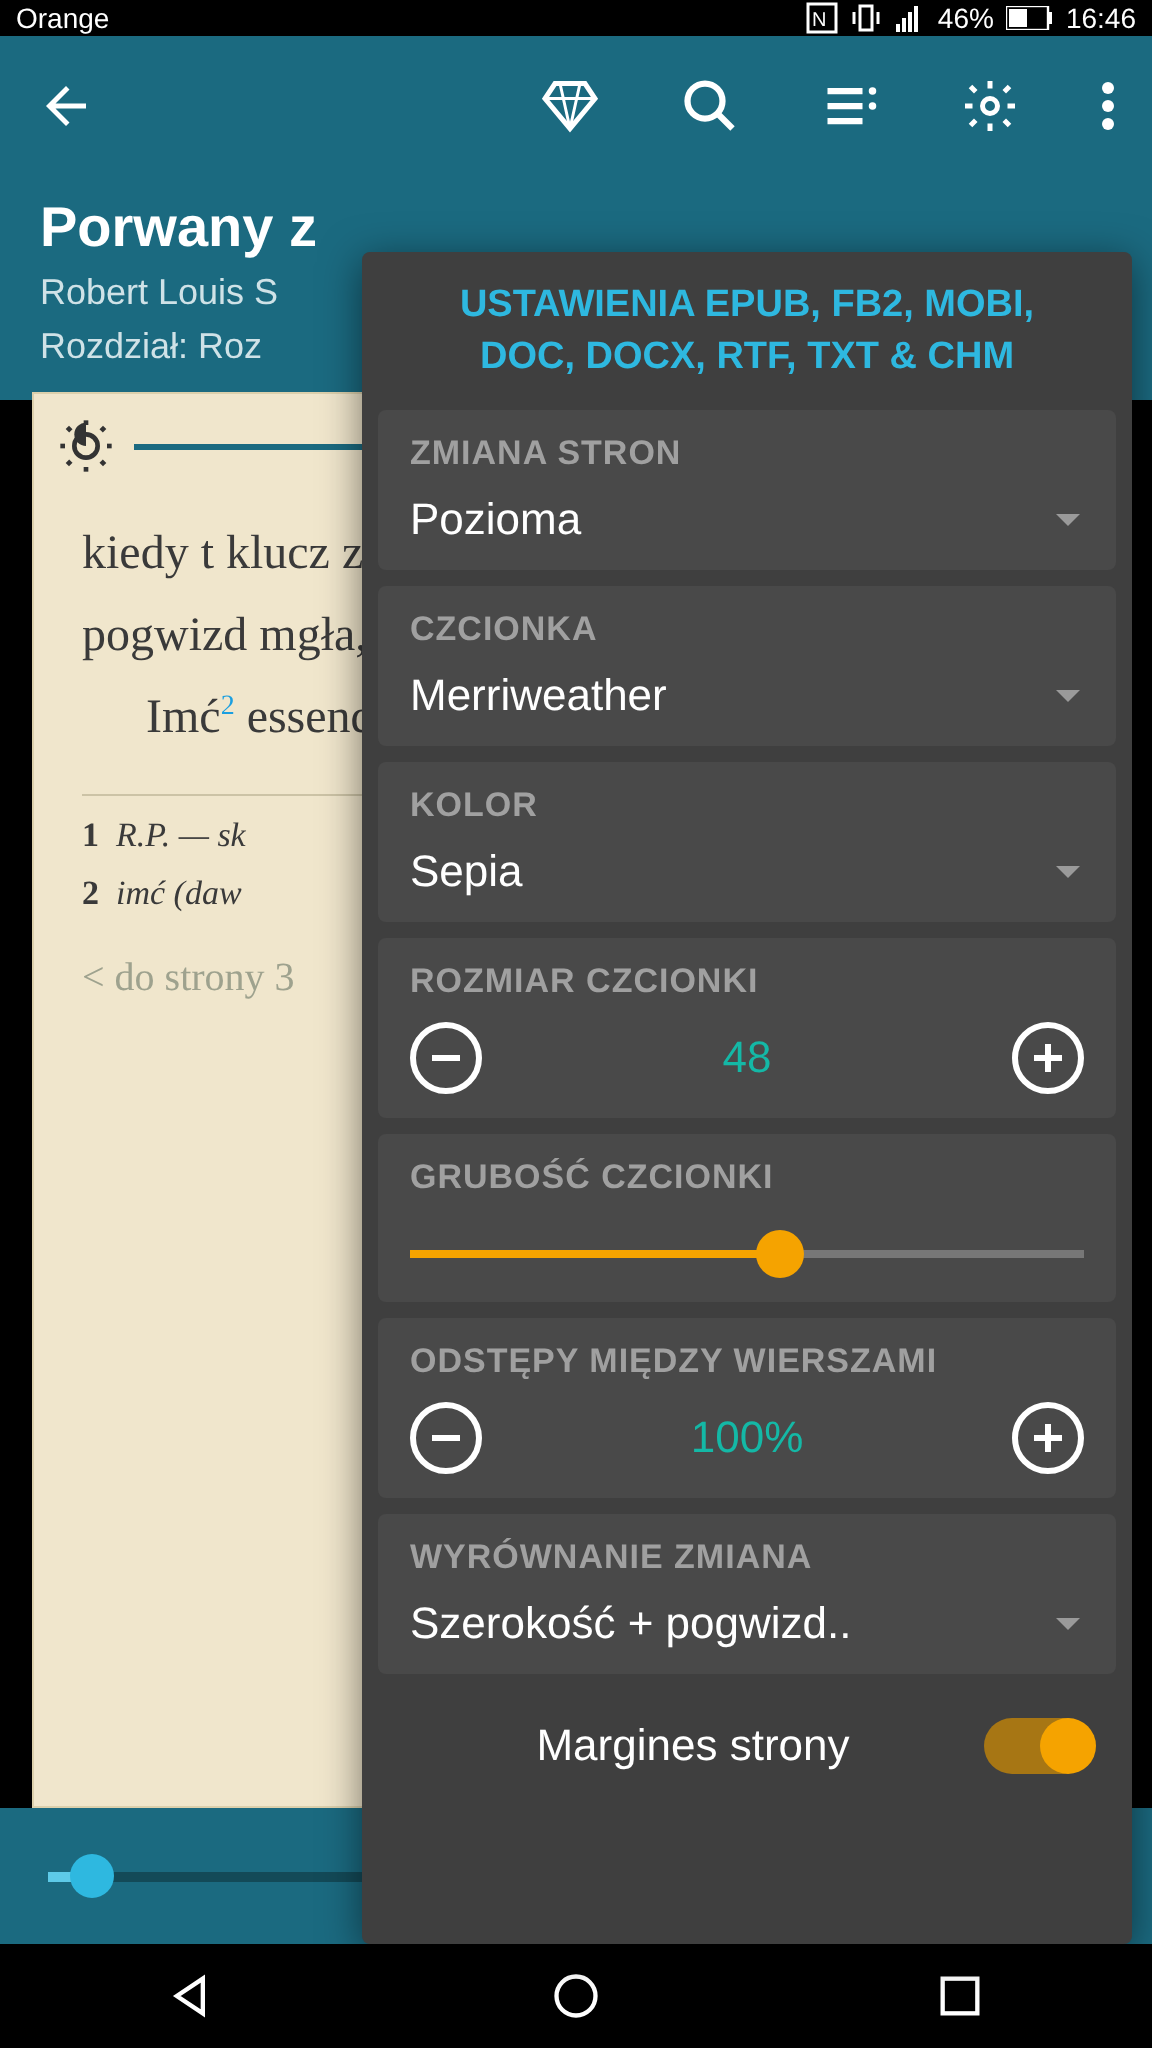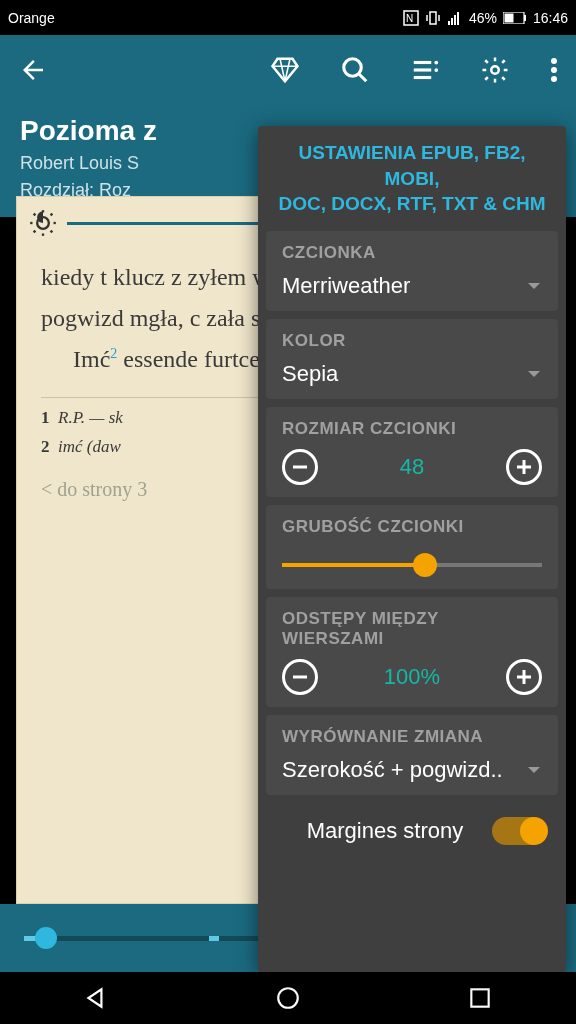--- a/index.html
+++ b/index.html
@@ -1,20 +1,20 @@
 <!DOCTYPE html>
 <html><head>
 <meta charset="utf-8">
 <style>
   * { margin: 0; padding: 0; box-sizing: border-box; }
   html, body { width: 576px; height: 1024px; overflow: hidden; font-family: sans-serif; }
   body { background: #000; }
 
   .statusbar {
-    height: 35px; background: #000; color: #fff; display: flex;
+    height: 18px; background: #000; color: #fff; display: flex;
     align-items: center; padding: 0 8px; font-size: 14px;
   }
   .statusbar .spacer { flex: 1; }
   .statusbar .right { display: flex; align-items: center; gap: 6px; }
 
   .appbar {
     height: 70px; background: #1b6a80; display: flex; align-items: center;
     padding: 0 18px; color: #fff;
   }
   .appbar .back { margin-right: auto; }
@@ -49,21 +49,21 @@
   .footer .thumb { width: 22px; height: 22px; background: #2eb8e0; border-radius: 50%;
     position: absolute; top: -9px; }
 
   .navbar {
     position: absolute; left: 0; right: 0; bottom: 0; height: 52px;
     background: #000; display: flex; align-items: center; justify-content: space-around;
   }
 
   
   .panel {
-    position: absolute; top: 126px; right: 10px; width: 308px; bottom: 52px;
+    position: absolute; top: 126px; right: 10px; width: 385px; bottom: 52px;
     background: #3f3f3f; border-radius: 4px; box-shadow: 0 4px 20px rgba(0,0,0,.5);
     display: flex; flex-direction: column; padding: 6px 0 0;
   }
   .panel .title { color: #2eb8e0; font-weight: 700; text-align: center;
     font-size: 19px; line-height: 1.35; padding: 8px 16px 14px; }
   .panel .section {
     background: #494949; margin: 0 8px 8px; border-radius: 4px; padding: 12px 16px;
   }
   .panel .section .label { color: #a0a0a0; font-size: 17px; font-weight: 600; letter-spacing: .5px; }
   .panel .section .value-row { display: flex; align-items: center; margin-top: 10px; }
@@ -157,21 +157,21 @@
       <svg width="8" height="30" viewBox="0 0 8 30">
           <circle cx="4" cy="6" r="3" fill="#fff"></circle>
           <circle cx="4" cy="15" r="3" fill="#fff"></circle>
           <circle cx="4" cy="24" r="3" fill="#fff"></circle>
         </svg>
     </div>
   </div>
 </div>
 
 <div class="header">
-  <h1>Pozioma z</h1>
+  <h1>Porwany z</h1>
   <div class="sub">Robert Louis S</div>
   <div class="sub">Rozdział: Roz</div>
 </div>
 
 <div class="page">
   <div class="brightness-row">
     <svg width="28" height="28" viewBox="0 0 24 24">
         <circle cx="12" cy="12" r="5" fill="none" stroke="#333" stroke-width="2"></circle>
         <path d="M12 12a5 5 0 0 1 0-10v10z" fill="#333"></path>
         <g stroke="#333" stroke-width="2">
@@ -222,20 +222,29 @@
         <rect x="4" y="4" width="16" height="16" fill="none" stroke="#fff" stroke-width="2"></rect>
       </svg>
   </div>
 </div>
 
 <div class="panel">
   <div class="title">
     <span>USTAWIENIA EPUB, FB2, MOBI,</span><br><span>DOC, DOCX, RTF, TXT &amp; CHM</span>
   </div>
 
+  <div class="section">
+    <div class="label">ZMIANA STRON</div>
+    <div class="value-row">
+      <div class="value">Pozioma</div>
+      <svg class="chev" width="16" height="16" viewBox="0 0 16 16">
+          <path d="M2 5l6 6 6-6" fill="#9a9a9a"></path>
+        </svg>
+    </div>
+  </div>
 
   <div class="section">
     <div class="label">CZCIONKA</div>
     <div class="value-row">
       <div class="value">Merriweather</div>
       <svg class="chev" width="16" height="16" viewBox="0 0 16 16">
           <path d="M2 5l6 6 6-6" fill="#9a9a9a"></path>
         </svg>
     </div>
   </div>

